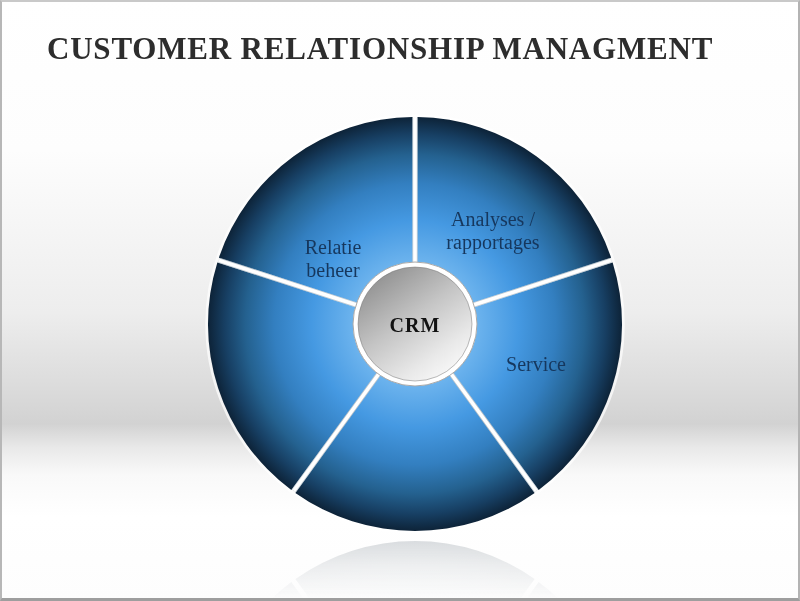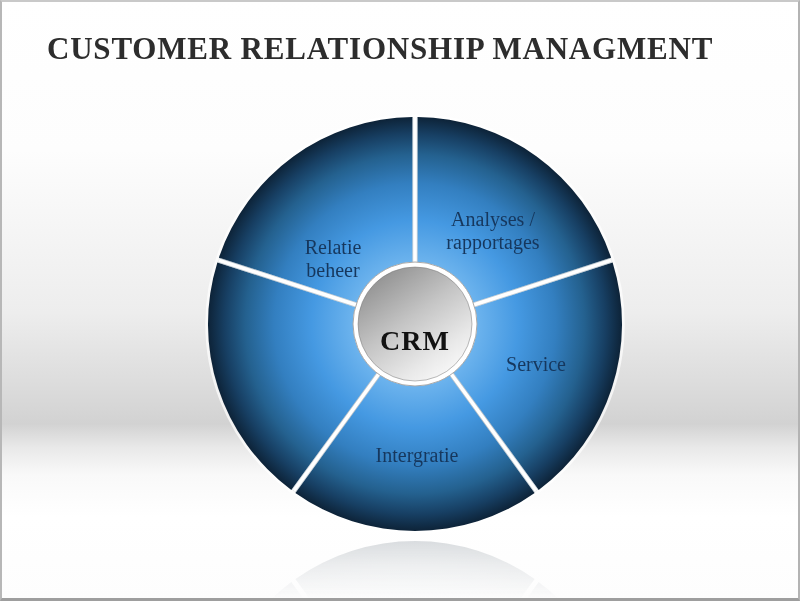--- a/index.html
+++ b/index.html
@@ -26,22 +26,22 @@
   }
   #wheel-svg{position:absolute;left:0;top:0;z-index:1;}
   .seg-label{
     position:absolute;z-index:2;transform:translate(-50%,-50%);
     text-align:center;font-size:20px;line-height:23px;
     color:var(--label-color,#16375d);white-space:nowrap;
   }
   .seg-label span{display:block;}
   .hub-label{
     position:absolute;z-index:2;transform:translate(-50%,-50%);
-    font-size:28px;font-weight:bold;letter-spacing:1px;
-    color:var(--hub-color,#121212);white-space:nowrap;margin-top:16px;
+    font-size:20px;font-weight:bold;letter-spacing:1px;
+    color:var(--hub-color,#121212);white-space:nowrap;
   }
 </style>
 </head>
 <body>
 
 <div id="stage">
 
   <div class="frame"></div>
 
   <div class="slide-title">CUSTOMER RELATIONSHIP MANAGMENT</div>
@@ -115,20 +115,19 @@
   </div>
   <div class="seg-label" id="seg-label-1" style="left: 493px; top: 231px;">
     <span>Analyses /</span>
     <span>rapportages</span>
   </div>
   <div class="seg-label" id="seg-label-2" style="left: 536px; top: 364px;">
     <span>Service</span>
     <span></span>
   </div>
   <div class="seg-label" id="seg-label-3" style="left: 417px; top: 455px;">
-    <span>Intergratie</span>
   </div>
   <div class="seg-label" id="seg-label-4" style="left: 290px; top: 354px;">
   </div>
 
   <div class="hub-label" id="hub-label" style="left: 415px; top: 325px;">CRM</div>
 
 </div>
 
 </body></html>

